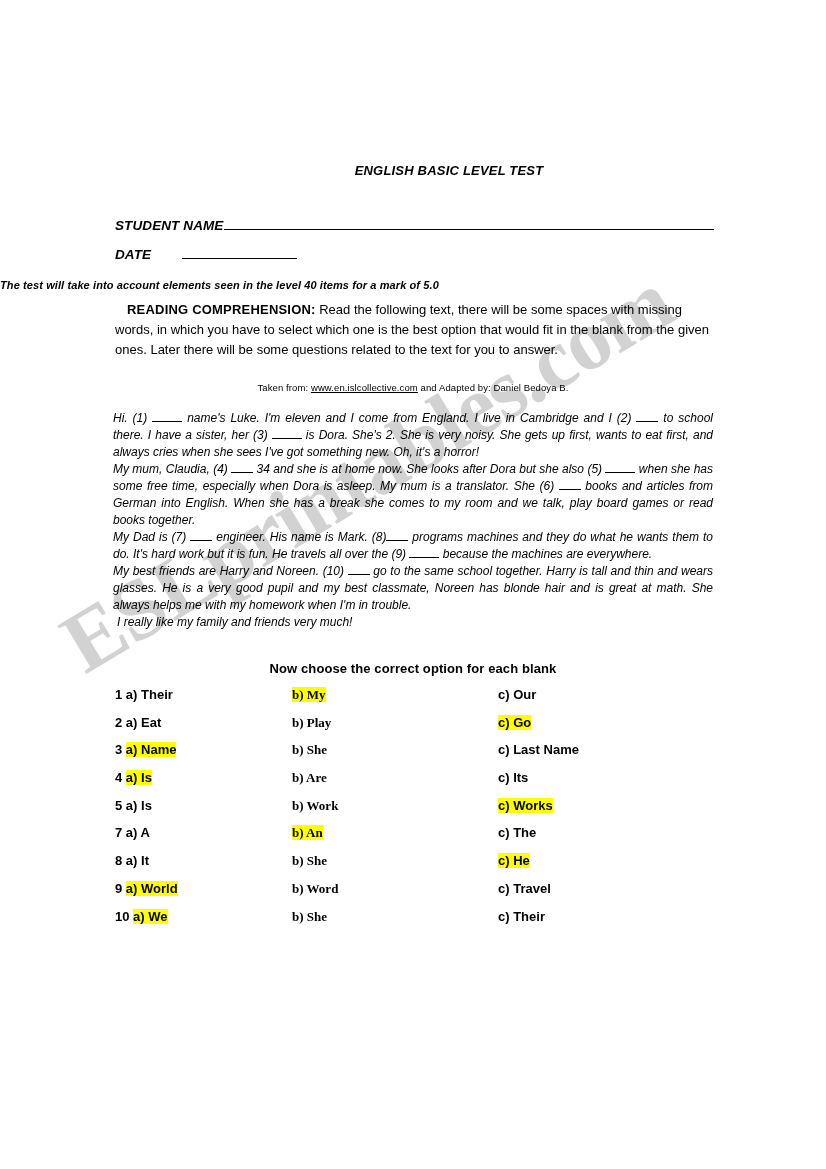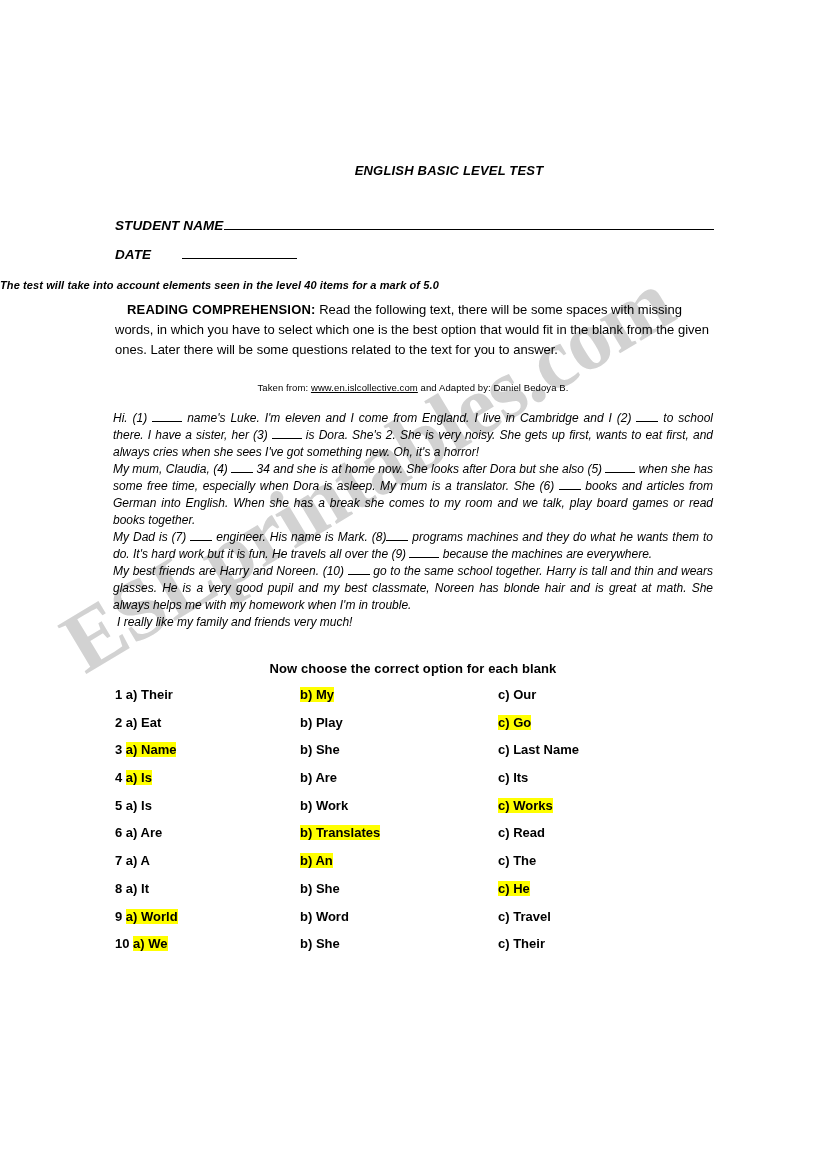--- a/index.html
+++ b/index.html
@@ -183,21 +183,21 @@
     position: relative;
     height: 27.7px;
     font-size: 13px;
     font-weight: bold;
   }
   .answer-cell {
     position: absolute;
     white-space: nowrap;
   }
   .answer-cell.col-num { left: 115px; }
-  .answer-cell.col-b { left: 300px; }
+  .answer-cell.col-b { left: 292px; font-family: Liberation Serif, serif; }
   .answer-cell.col-c { left: 498px; }
   .opt-letter { }
   .opt-text { }
   .hl {
     background: #ffff00;
   }
 </style>
 </head>
 <body>
 
@@ -264,25 +264,20 @@
         <div class="answer-cell col-num"><span>4 </span><span class="opt-letter hl">a) </span><span class="opt-text hl">Is</span></div>
         <div class="answer-cell col-b"><span class="opt-letter">b) </span><span class="opt-text">Are</span></div>
         <div class="answer-cell col-c"><span class="opt-letter">c) </span><span class="opt-text">Its</span></div>
       </div>
       <div class="answer-row">
         <div class="answer-cell col-num"><span>5 </span><span class="opt-letter">a) </span><span class="opt-text">Is</span></div>
         <div class="answer-cell col-b"><span class="opt-letter">b) </span><span class="opt-text">Work</span></div>
         <div class="answer-cell col-c"><span class="opt-letter hl">c) </span><span class="opt-text hl">Works</span></div>
       </div>
       <div class="answer-row">
-        <div class="answer-cell col-num"><span>6 </span><span class="opt-letter">a) </span><span class="opt-text">Are</span></div>
-        <div class="answer-cell col-b"><span class="opt-letter hl">b) </span><span class="opt-text hl">Translates</span></div>
-        <div class="answer-cell col-c"><span class="opt-letter">c) </span><span class="opt-text">Read</span></div>
-      </div>
-      <div class="answer-row">
         <div class="answer-cell col-num"><span>7 </span><span class="opt-letter">a) </span><span class="opt-text">A</span></div>
         <div class="answer-cell col-b"><span class="opt-letter hl">b) </span><span class="opt-text hl">An</span></div>
         <div class="answer-cell col-c"><span class="opt-letter">c) </span><span class="opt-text">The</span></div>
       </div>
       <div class="answer-row">
         <div class="answer-cell col-num"><span>8 </span><span class="opt-letter">a) </span><span class="opt-text">It</span></div>
         <div class="answer-cell col-b"><span class="opt-letter">b) </span><span class="opt-text">She</span></div>
         <div class="answer-cell col-c"><span class="opt-letter hl">c) </span><span class="opt-text hl">He</span></div>
       </div>
       <div class="answer-row">

